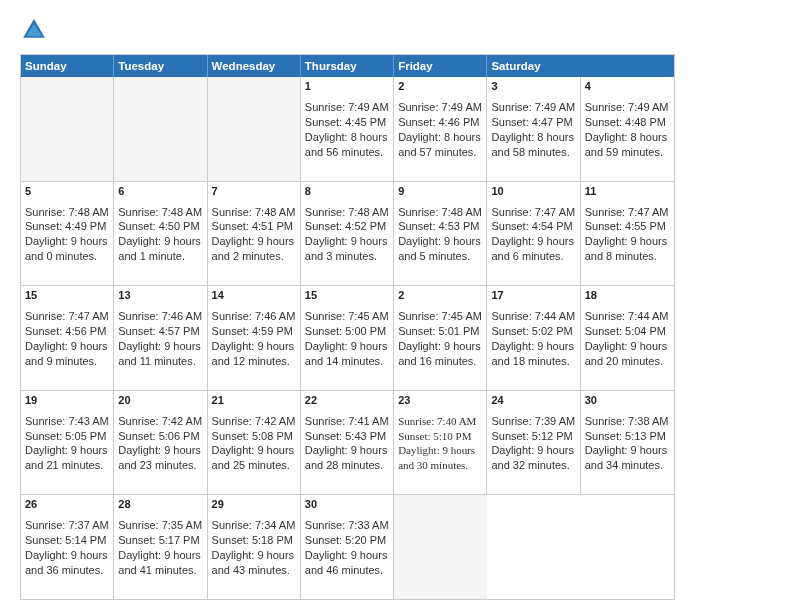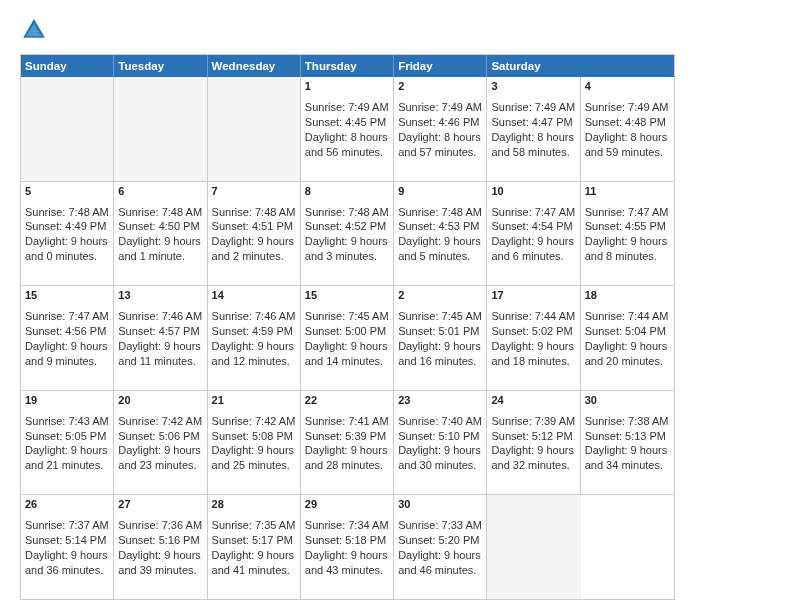--- a/index.html
+++ b/index.html
@@ -270,26 +270,26 @@
           </div>
           <div class="cal-cell">
             <div class="day-number">21</div>
             <div class="day-info" style="white-space: pre-line;">Sunrise: 7:42 AM
 Sunset: 5:08 PM
 Daylight: 9 hours and 25 minutes.</div>
           </div>
           <div class="cal-cell">
             <div class="day-number">22</div>
             <div class="day-info" style="white-space: pre-line;">Sunrise: 7:41 AM
-Sunset: 5:39 PM
+Sunset: 5:43 PM
 Daylight: 9 hours and 28 minutes.</div>
           </div>
           <div class="cal-cell">
             <div class="day-number">23</div>
-            <div class="day-info" style="white-space: pre-line;">Sunrise: 7:40 AM
+            <div class="day-info" style="white-space: pre-line; font-family: Liberation Serif, serif;">Sunrise: 7:40 AM
 Sunset: 5:10 PM
 Daylight: 9 hours and 30 minutes.</div>
           </div>
           <div class="cal-cell">
             <div class="day-number">24</div>
             <div class="day-info" style="white-space: pre-line;">Sunrise: 7:39 AM
 Sunset: 5:12 PM
 Daylight: 9 hours and 32 minutes.</div>
           </div>
           <div class="cal-cell">
@@ -298,26 +298,20 @@
 Sunset: 5:13 PM
 Daylight: 9 hours and 34 minutes.</div>
           </div>
         </div>
         <div class="cal-row">
           <div class="cal-cell">
             <div class="day-number">26</div>
             <div class="day-info" style="white-space: pre-line;">Sunrise: 7:37 AM
 Sunset: 5:14 PM
 Daylight: 9 hours and 36 minutes.</div>
-          </div>
-          <div class="cal-cell">
-            <div class="day-number">27</div>
-            <div class="day-info" style="white-space: pre-line;">Sunrise: 7:36 AM
-Sunset: 5:16 PM
-Daylight: 9 hours and 39 minutes.</div>
           </div>
           <div class="cal-cell">
             <div class="day-number">28</div>
             <div class="day-info" style="white-space: pre-line;">Sunrise: 7:35 AM
 Sunset: 5:17 PM
 Daylight: 9 hours and 41 minutes.</div>
           </div>
           <div class="cal-cell">
             <div class="day-number">29</div>
             <div class="day-info" style="white-space: pre-line;">Sunrise: 7:34 AM

